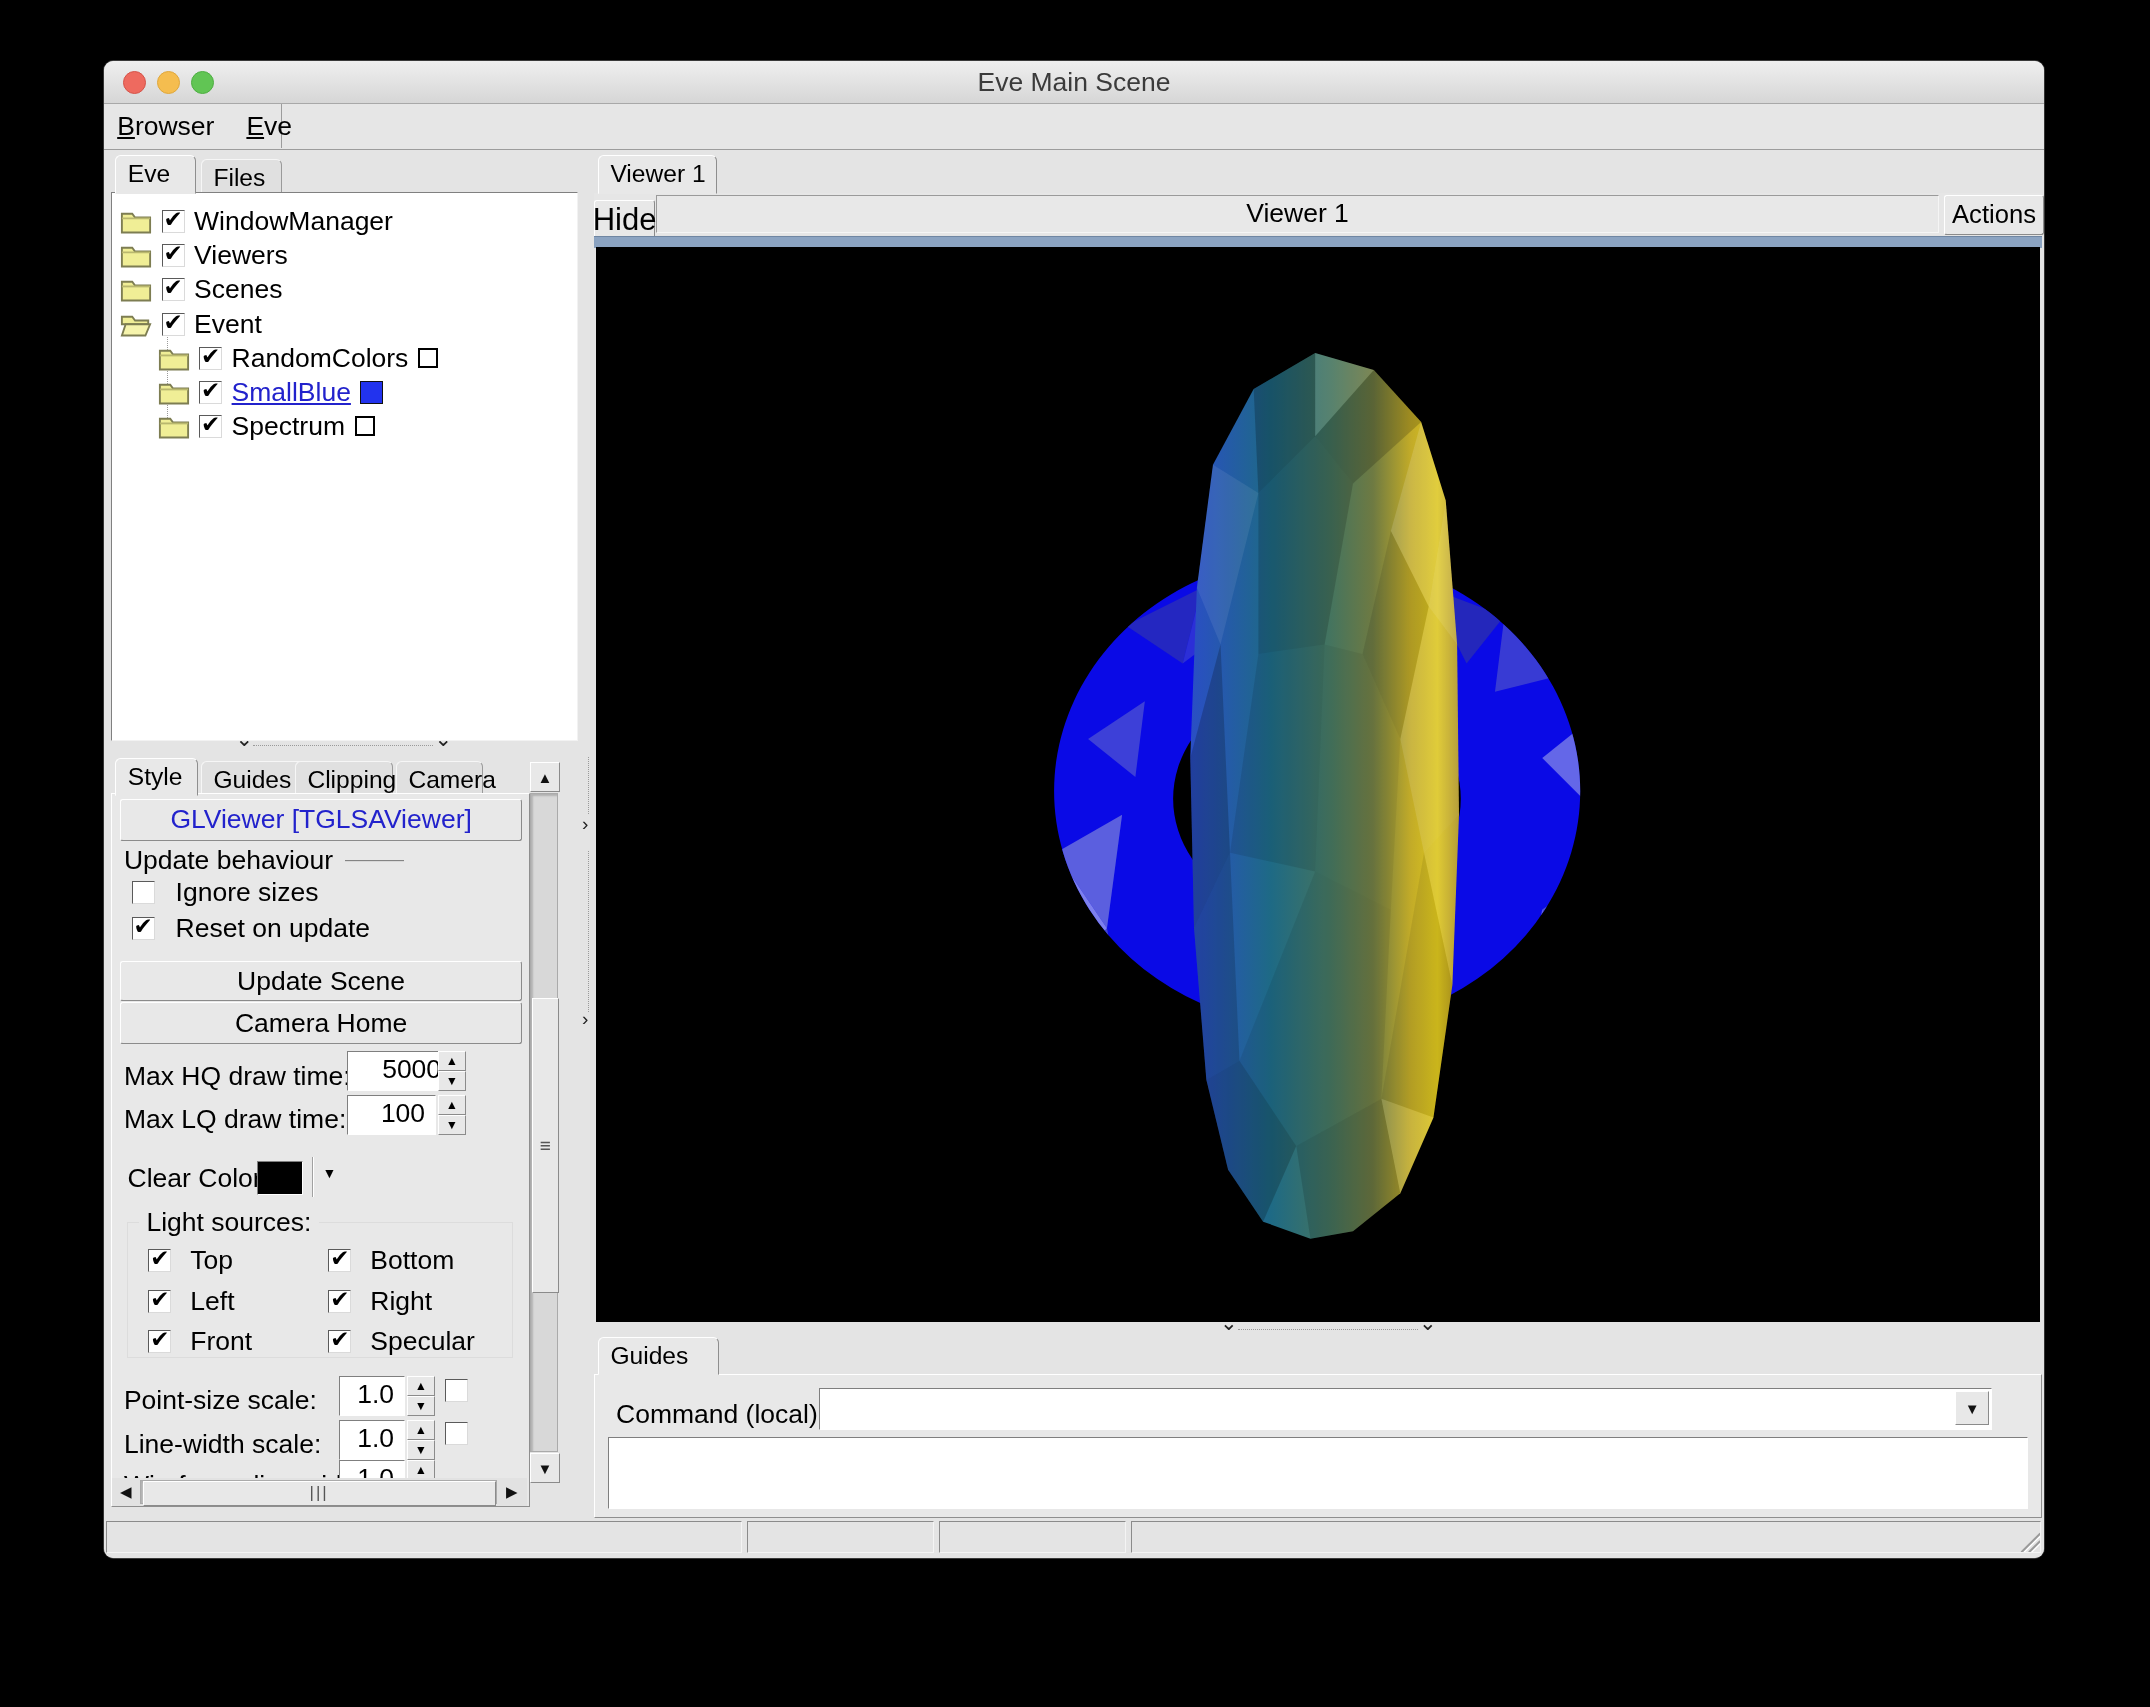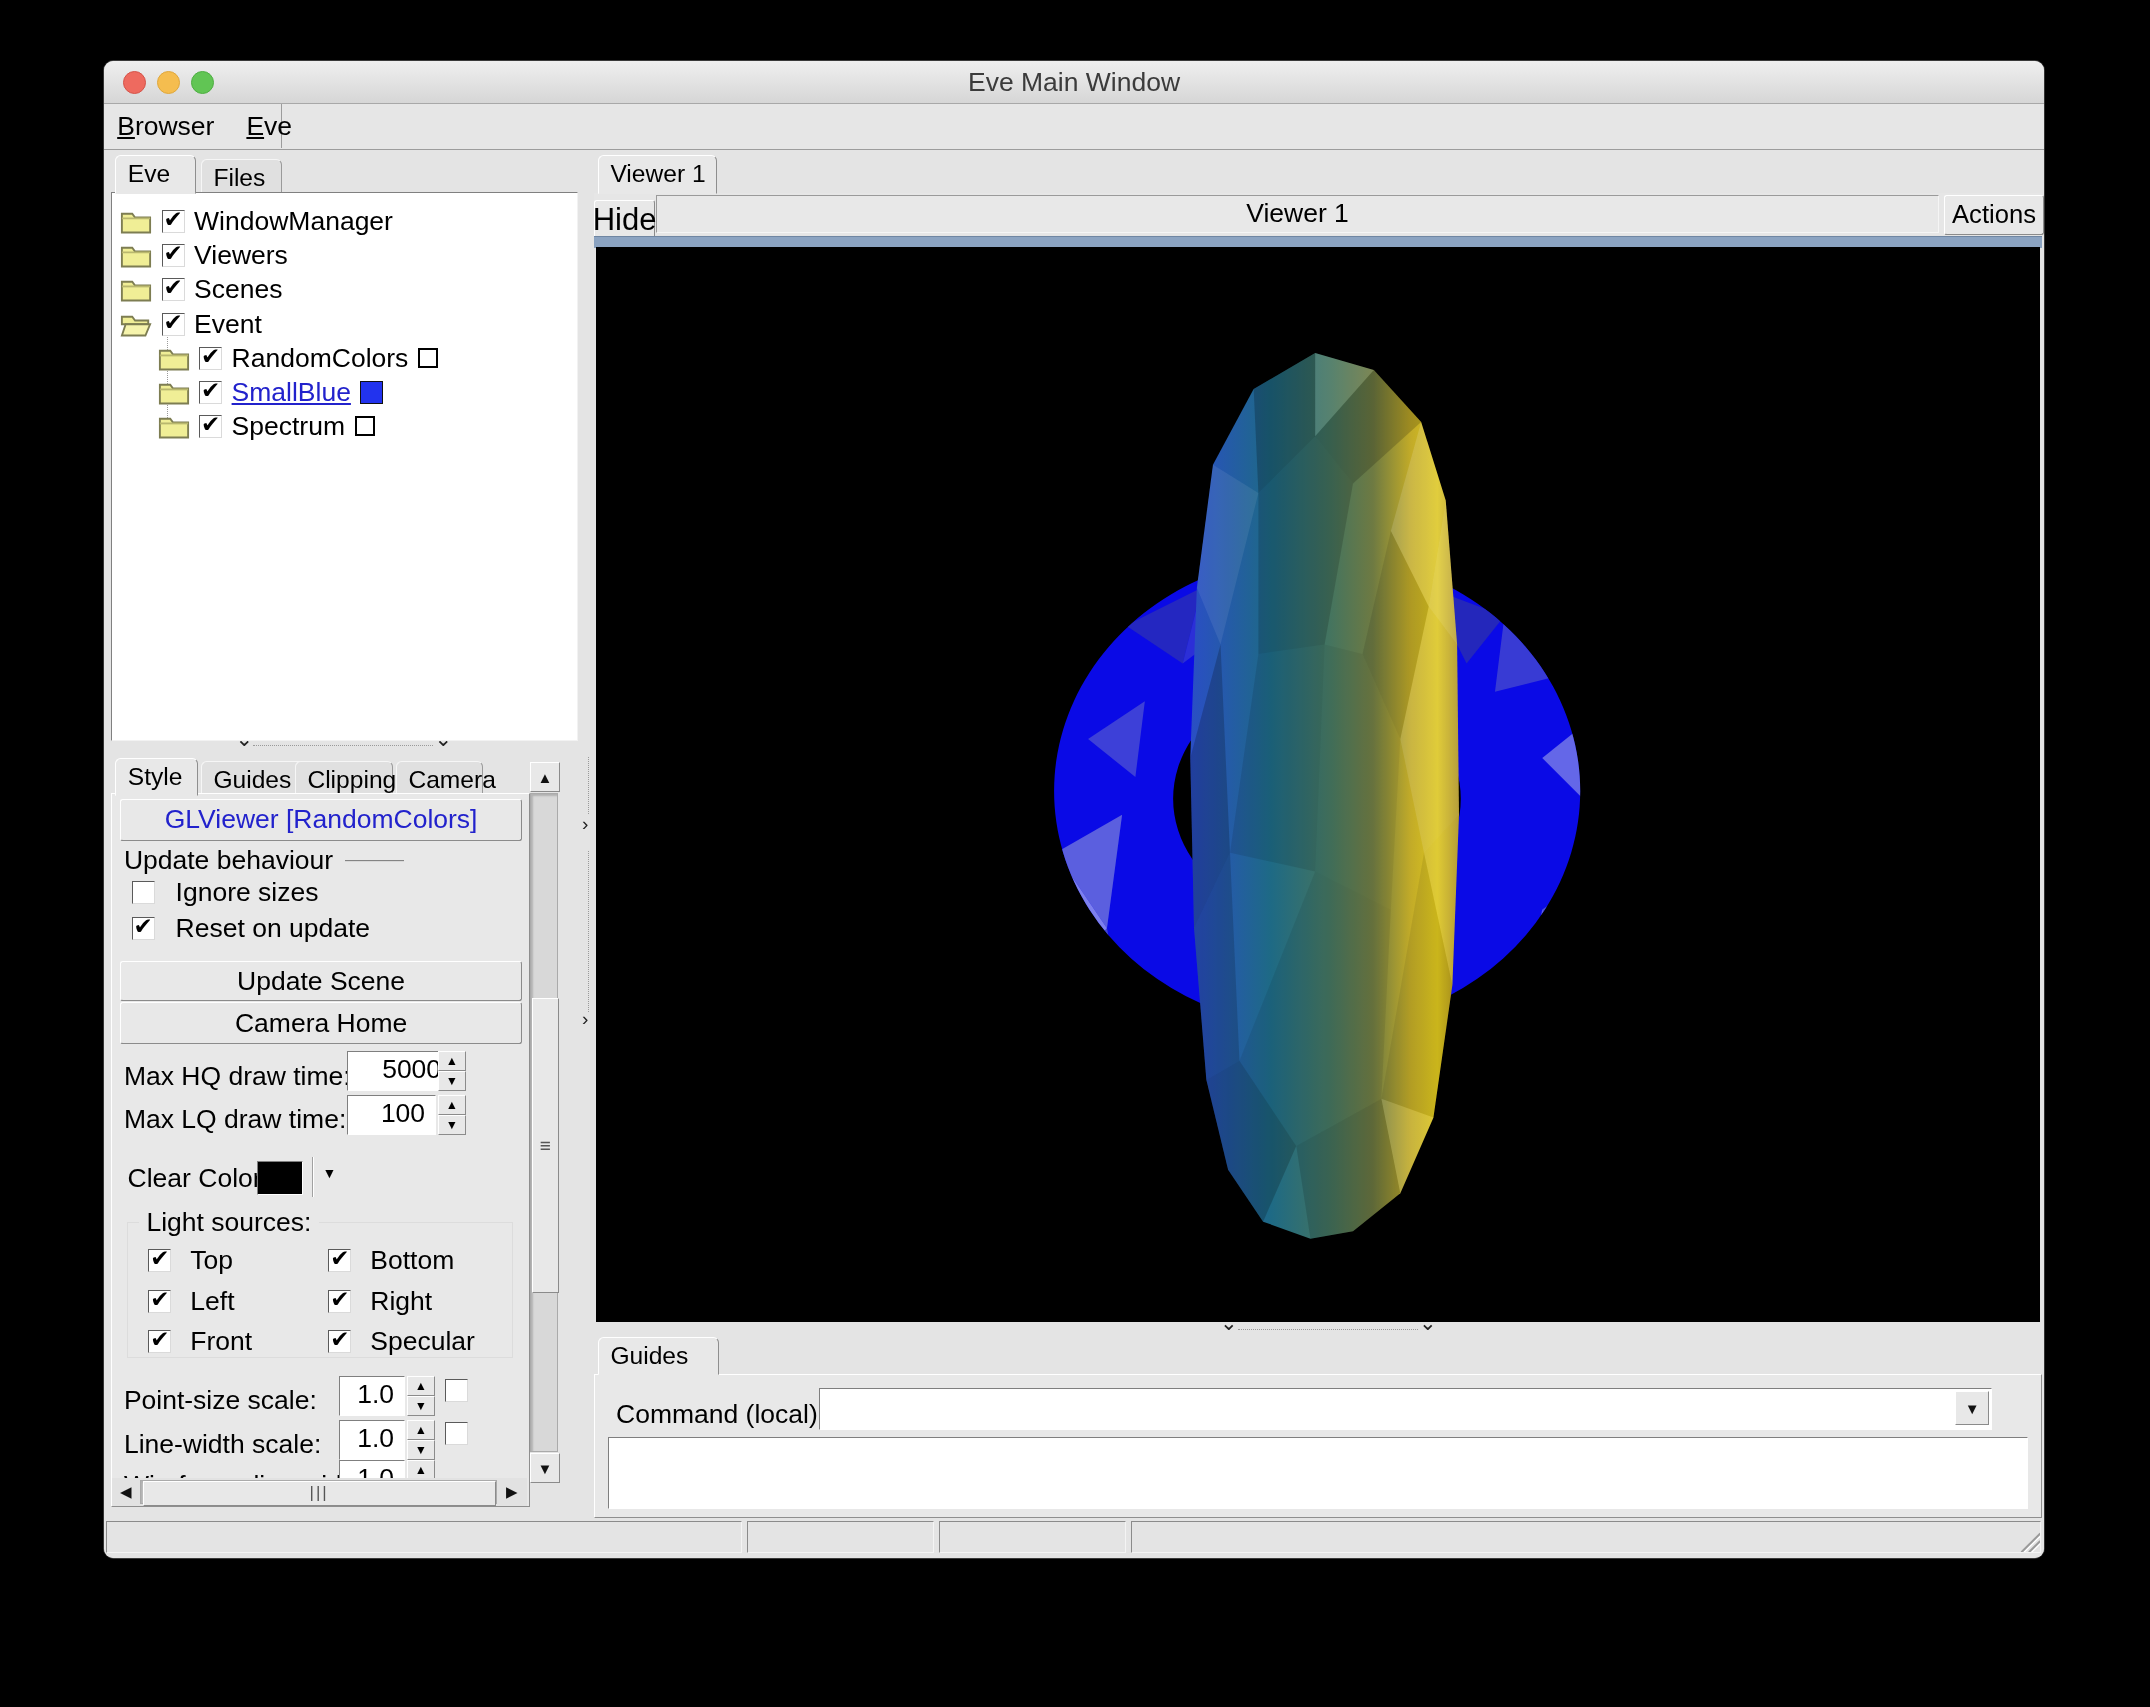--- a/index.html
+++ b/index.html
@@ -49,21 +49,21 @@
 </style>
 </head>
 <body>
 
 <div id="window">
 
   <div class="titlebar">
     <div class="tl" style="left:19px;background:#ee6a5f;border:0.9px solid #d45349;"></div>
     <div class="tl" style="left:53px;background:#f5bd4f;border:0.9px solid #dfa73c;"></div>
     <div class="tl" style="left:87px;background:#61c554;border:0.9px solid #4eae42;"></div>
-    <div class="title-text">Eve Main Window</div>
+    <div class="title-text">Eve Main Scene</div>
   </div>
 
   <div class="menubar">
     <div class="menubox">
       <span class="menu-item"><span class="u">B</span><span>rowser</span></span>
       <span class="menu-item"><span class="u">E</span><span>ve</span></span>
     </div>
   </div>
 
   <div class="tab" style="left:11.4px;top:94px;width:81px;height:39px;z-index:3;">
@@ -176,21 +176,21 @@
   <div class="tab inactive" style="left:191px;top:700px;width:98px;height:34px;">
       <span>Clipping</span>
     </div>
   <div class="tab inactive" style="left:292px;top:700px;width:87px;height:34px;">
       <span>Camera</span>
     </div>
 
   <div class="abs" style="left:6.6px;top:732px;width:419px;height:714px;background:#e8e8e8;border:1.9px solid;border-color:#fff #8e8e8e #8e8e8e #fff;box-sizing:border-box;overflow:hidden;z-index:2;">
 
     <div class="bev-out btn abs" style="left:8.5px;top:4.7px;width:400px;height:40px;">
-      <span style="color:#2222cc;">GLViewer [RandomColors]</span>
+      <span style="color:#2222cc;">GLViewer [TGLSAViewer]</span>
     </div>
 
     <div class="abs" style="left:12.3px;top:51px;display:flex;align-items:center;gap:11.4px;">
       <span class="lbl">Update behaviour</span>
       <span style="display:inline-block;width:59px;border-top:2.8px groove #d8d8d8;"></span>
     </div>
 
     <div class="abs" style="left:20px;top:83px;display:flex;align-items:center;gap:21px;">
       <span class="cb">
           <i>✔</i>

